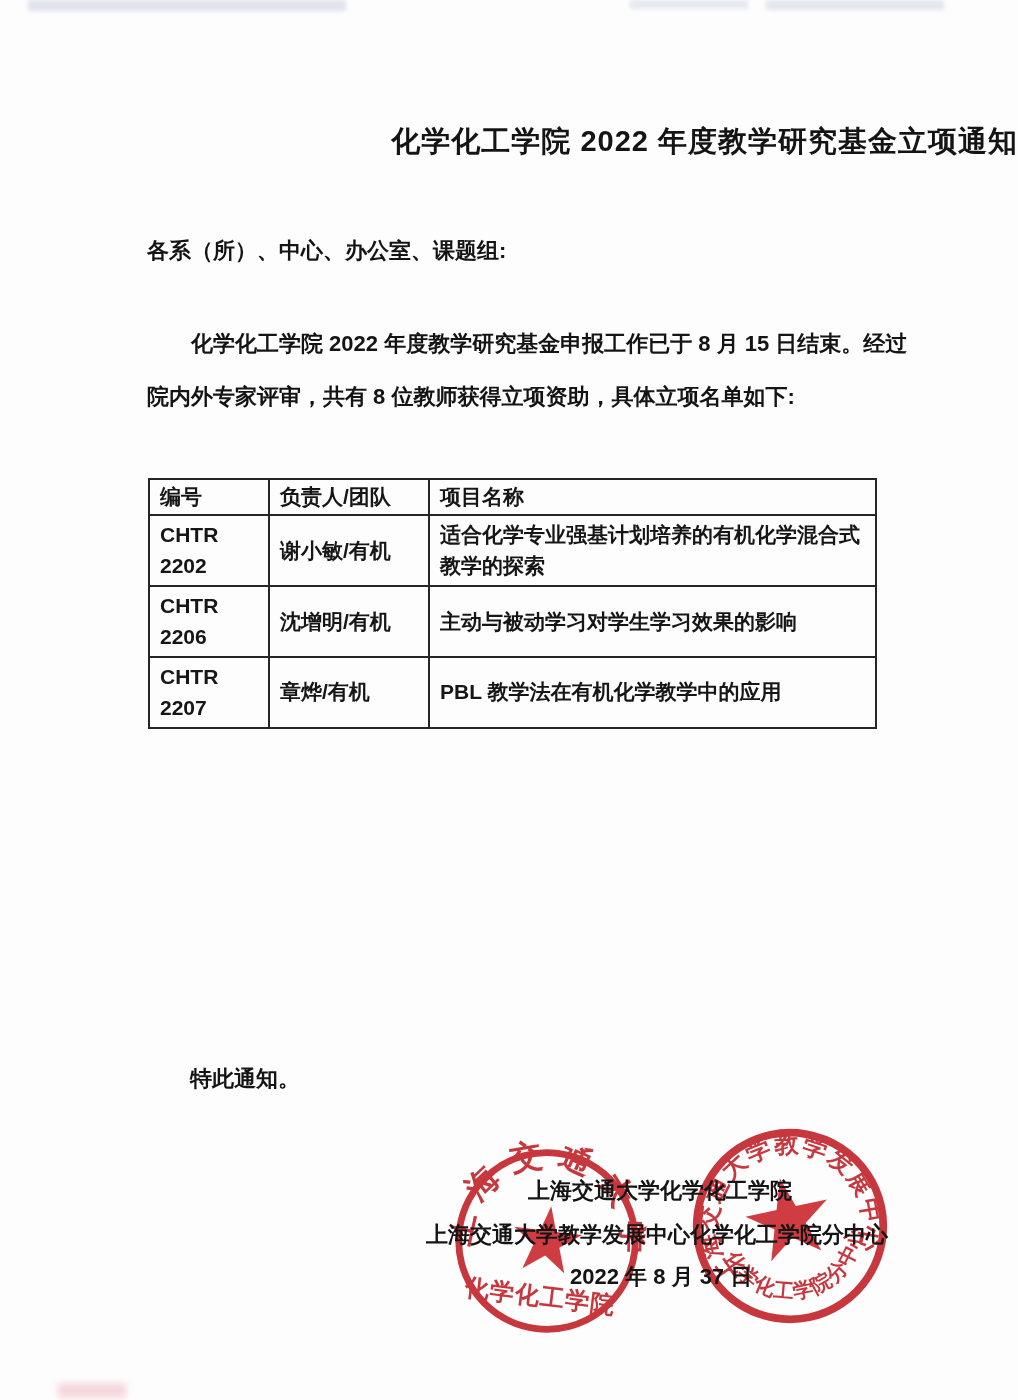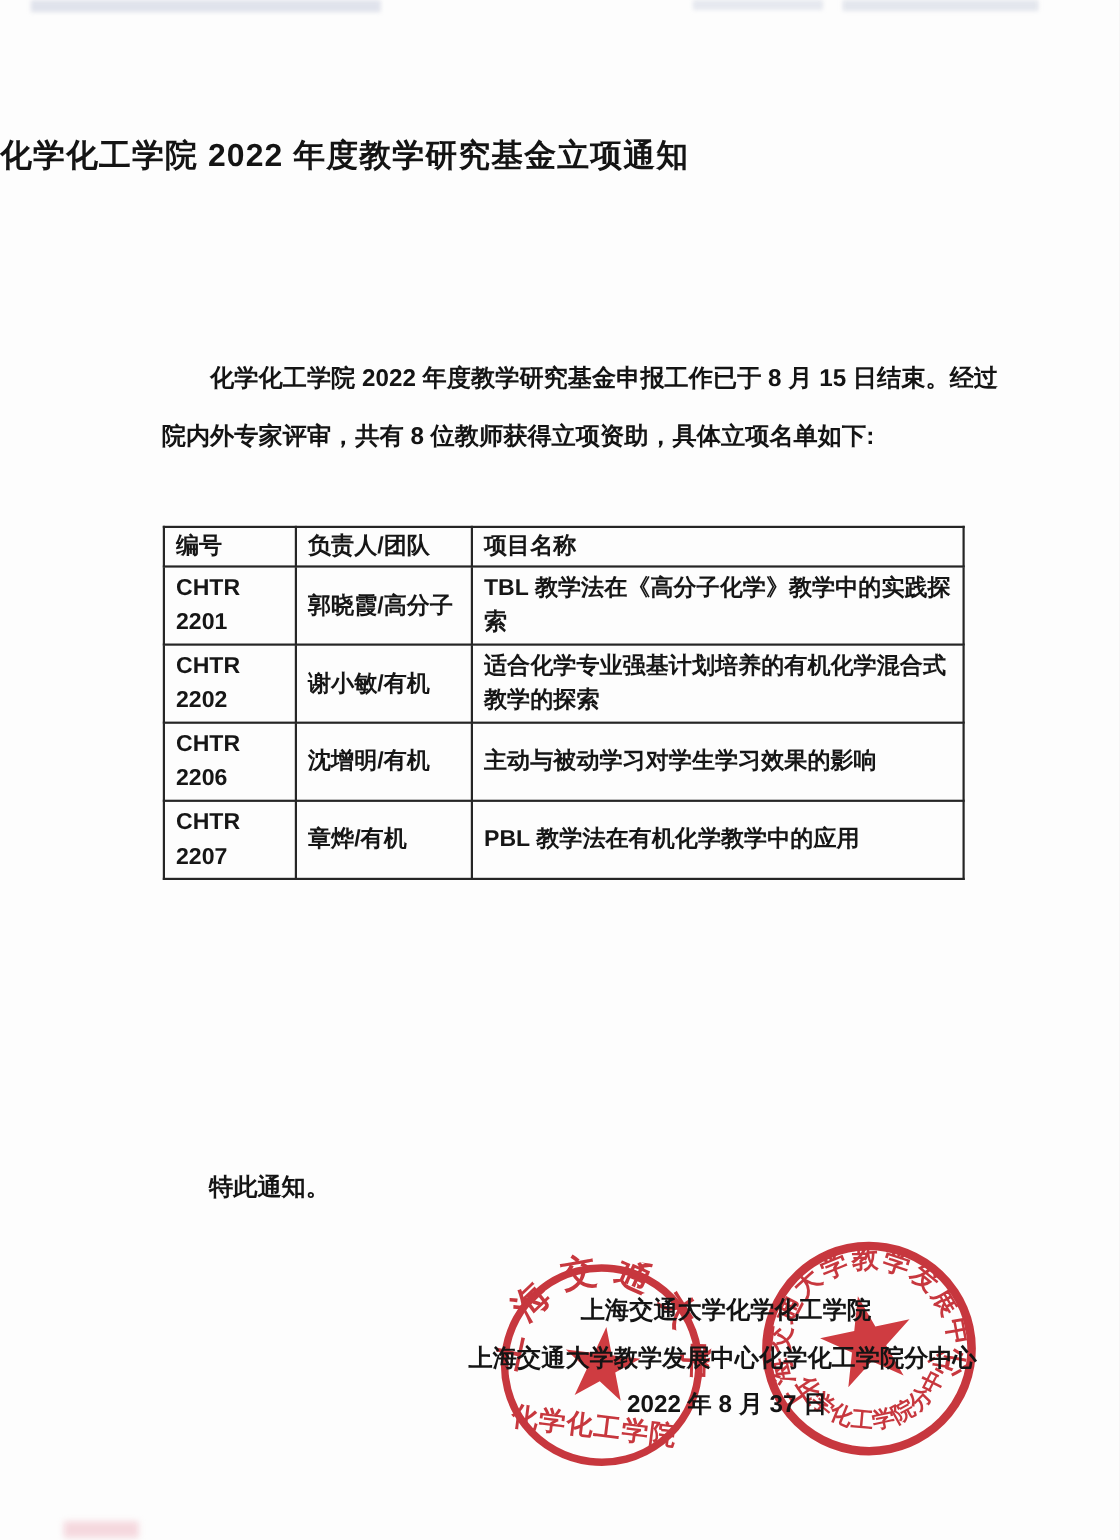--- a/index.html
+++ b/index.html
@@ -16,21 +16,21 @@
   }
   
   .smudge { position: absolute; filter: blur(2px); pointer-events: none; }
   .smudge-1 { left: 28px;  top: 0; width: 318px; height: 11px; background: rgba(196,202,219,.5); }
   .smudge-2 { left: 630px; top: 0; width: 118px; height: 9px;  background: rgba(200,206,222,.45); }
   .smudge-3 { left: 766px; top: 0; width: 178px; height: 10px; background: rgba(198,204,220,.48); }
   .smudge-4 { left: 58px;  top: 1383px; width: 68px; height: 15px; background: rgba(238,186,196,.55); filter: blur(3px); }
 
   .doc-title {
     position: absolute; top: 122px; left: 0; width: 100%;
-    text-align: left; font-size: 29px; font-weight: 700; letter-spacing: 1px;
+    text-align: right; font-size: 29px; font-weight: 700; letter-spacing: 1px; padding-left: 13px;
   }
   .salutation {
     position: absolute; left: 147px; top: 236px;
     font-size: 22px; font-weight: 600;
   }
   .para-line { position: absolute; font-size: 22px; font-weight: 600; white-space: nowrap; }
   .para-line-1 { left: 191px; top: 329px; }
   .para-line-2 { left: 147px; top: 382px; }
 
   table.projects {
@@ -68,43 +68,39 @@
 
 <div class="page">
 
   <div class="smudge smudge-1"></div>
   <div class="smudge smudge-2"></div>
   <div class="smudge smudge-3"></div>
   <div class="smudge smudge-4"></div>
 
   <h1 class="doc-title">化学化工学院 2022 年度教学研究基金立项通知</h1>
 
+  <div class="salutation">各系（所）、中心、办公室、课题组:</div>
 
   <div class="para-line para-line-1">化学化工学院 2022 年度教学研究基金申报工作已于 8 月 15 日结束。经过</div>
   <div class="para-line para-line-2">院内外专家评审，共有 8 位教师获得立项资助，具体立项名单如下:</div>
 
   <table class="projects">
     <colgroup>
       <col class="col-id">
         <col class="col-leader">
         <col class="col-project">
     </colgroup>
     <thead>
       <tr>
         <th>编号</th>
         <th>负责人/团队</th>
         <th>项目名称</th>
       </tr>
     </thead>
     <tbody>
-        <tr>
-      <td>CHTR 2201</td>
-      <td>郭晓霞/高分子</td>
-      <td>TBL 教学法在《高分子化学》教学中的实践探索</td>
-    </tr>
         <tr>
       <td>CHTR 2202</td>
       <td>谢小敏/有机</td>
       <td>适合化学专业强基计划培养的有机化学混合式教学的探索</td>
     </tr>
         <tr>
       <td>CHTR 2206</td>
       <td>沈增明/有机</td>
       <td>主动与被动学习对学生学习效果的影响</td>
     </tr>

